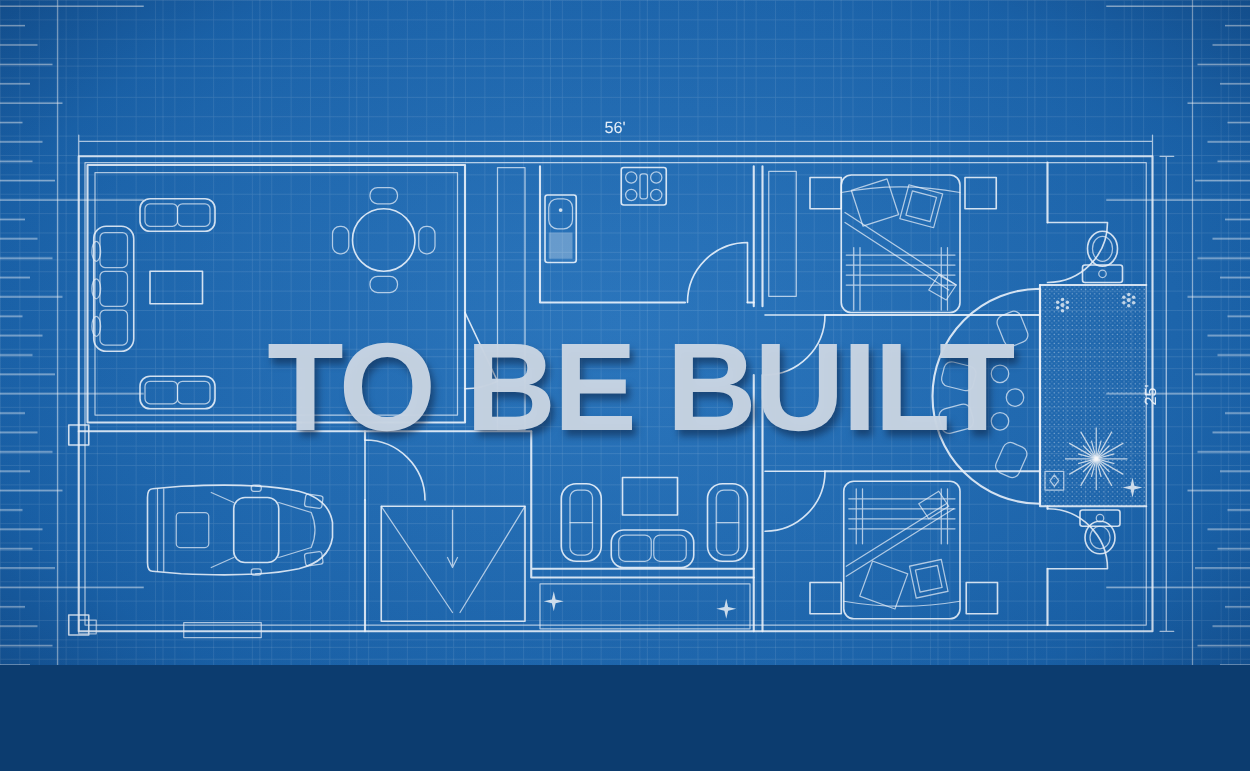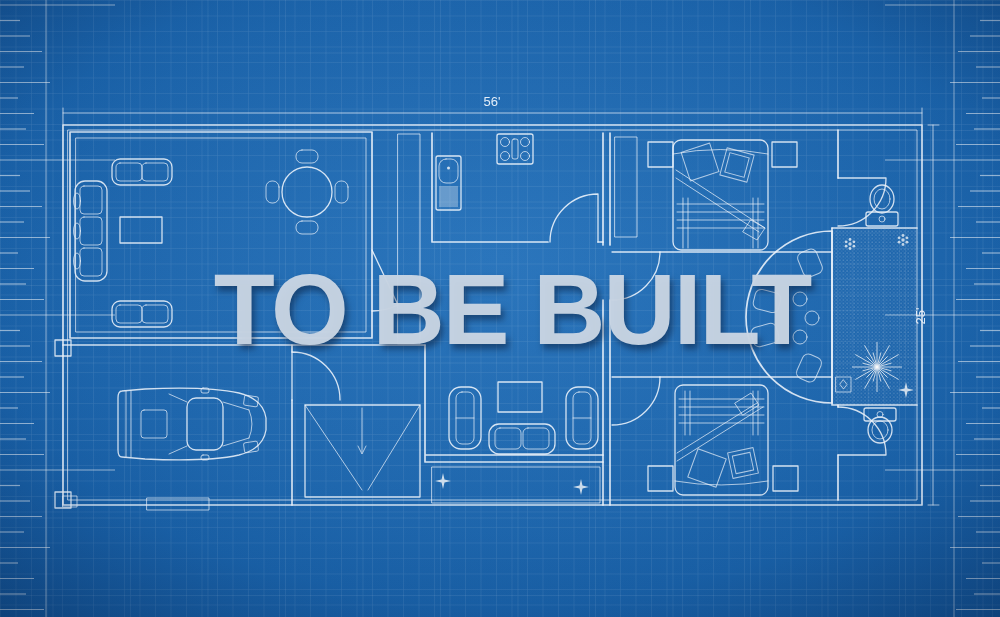--- a/index.html
+++ b/index.html
@@ -1,16 +1,16 @@
 <!DOCTYPE html>
 <html><head>
 <meta charset="utf-8">
 <style>
   html,body{margin:0;padding:0;background:#0c3c6f;}
-  .stage{position:relative;width:1000px;height:617px;overflow:hidden;
+  .stage{position:relative;width:1000px;height:532px;overflow:hidden;
          font-family:"Liberation Sans", sans-serif;}
   svg{display:block;}
   .ln{stroke:#f2f8ff;stroke-opacity:.88;fill:none;stroke-width:1.3;
       stroke-linejoin:round;stroke-linecap:round;}
   .wall{stroke-width:1.7;}
   .thin{stroke-width:1;stroke-opacity:.7;}
   .dimtext{fill:#e8f2fc;font-size:13px;font-family:"Liberation Sans",sans-serif;}
   .overlay-text{fill:#c8d5e3;fill-opacity:.97;font-weight:700;font-size:100px;
       letter-spacing:-2px;font-family:"Liberation Sans",sans-serif;
       filter:drop-shadow(3px 5px 3px rgba(8,24,52,.5));}

